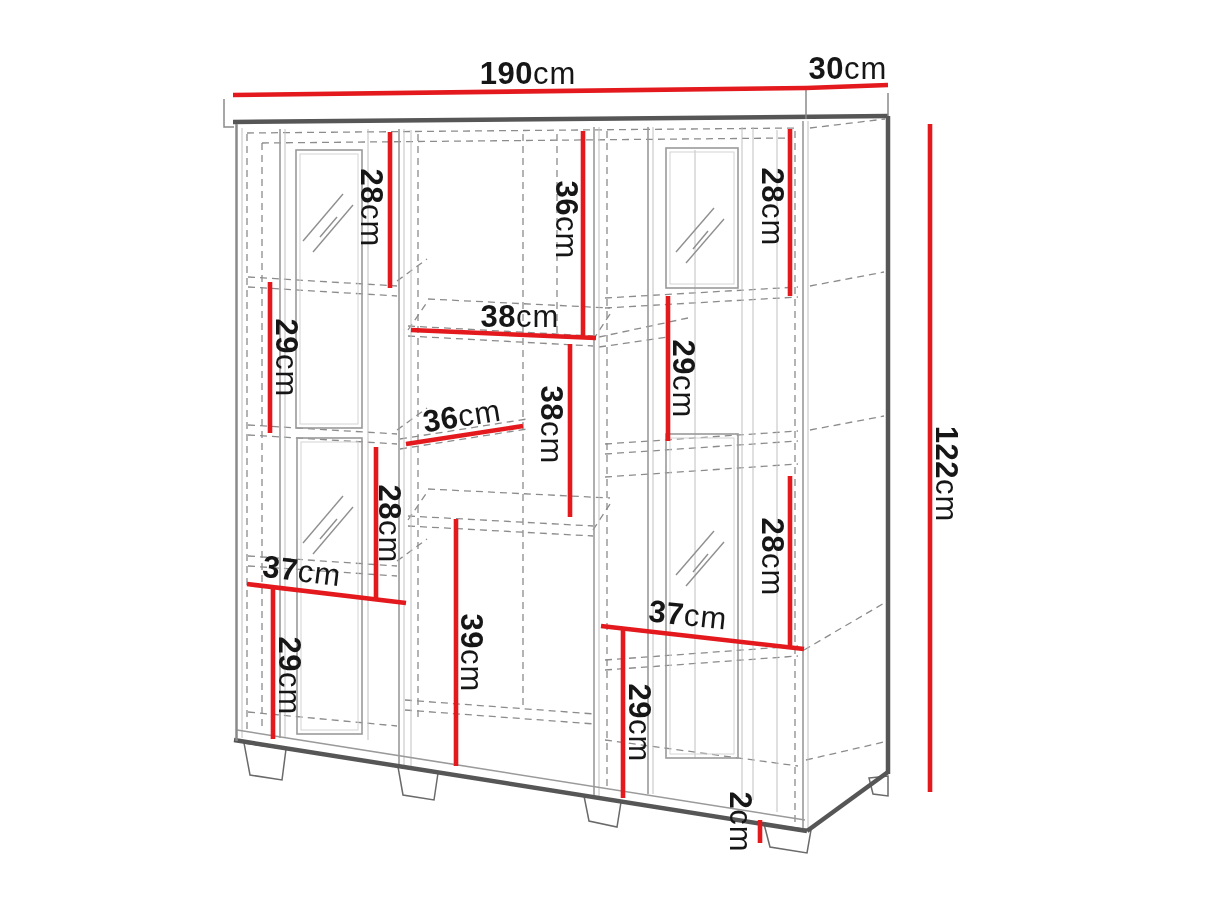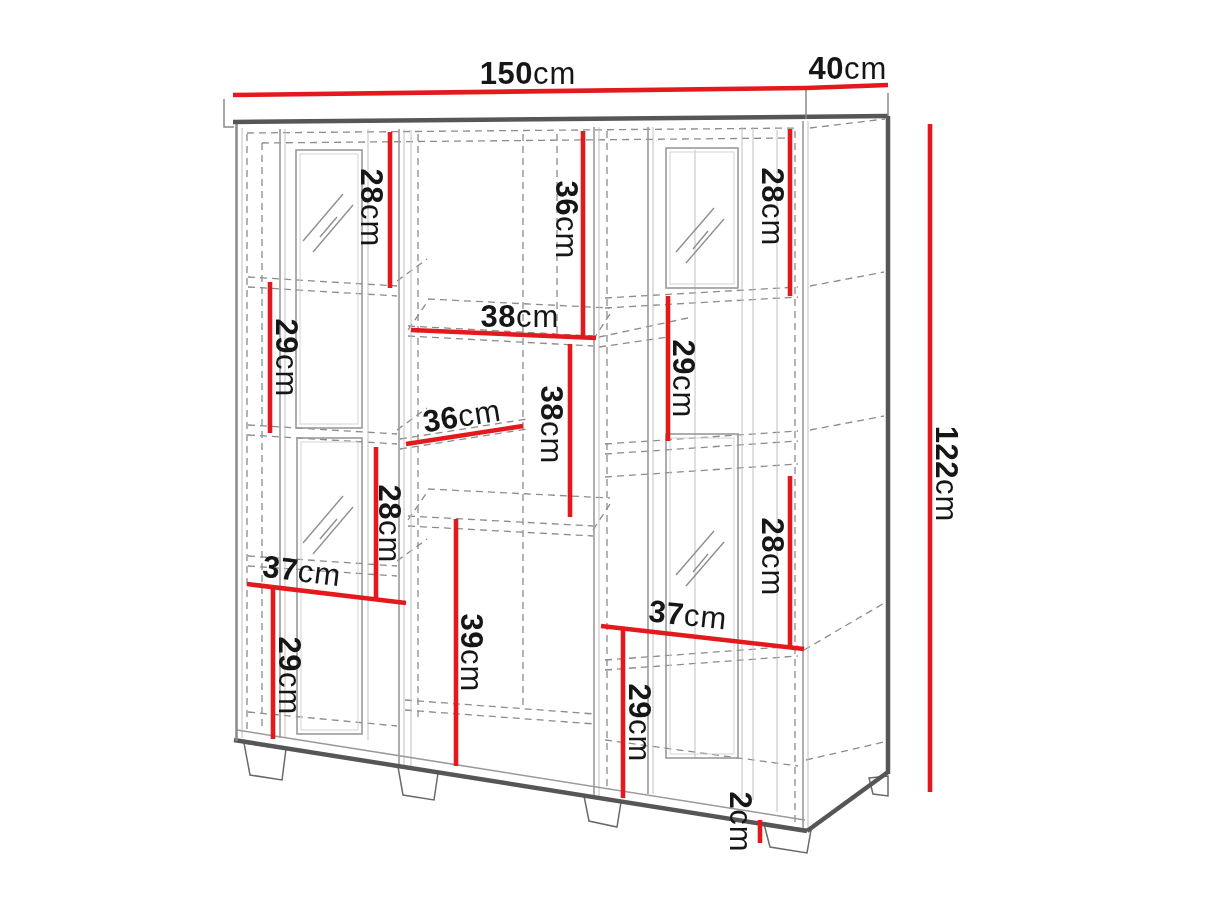--- a/index.html
+++ b/index.html
@@ -176,22 +176,22 @@
     <line x1="456" y1="519" x2="456" y2="766"></line>
     <line x1="790" y1="129" x2="790" y2="296"></line>
     <line x1="668" y1="296" x2="668" y2="441"></line>
     <line x1="790" y1="476" x2="790" y2="649"></line>
     <line x1="601" y1="626" x2="804" y2="649"></line>
     <line x1="623" y1="629" x2="623" y2="798"></line>
     <line x1="760" y1="820" x2="760" y2="843"></line>
   </g>
 </svg>
 
-  <div class="dim" style="left:528px;top:73px"><span class="num">150</span><span class="unit">cm</span></div>
-  <div class="dim" style="left:848px;top:68px"><span class="num">40</span><span class="unit">cm</span></div>
+  <div class="dim" style="left:528px;top:73px"><span class="num">190</span><span class="unit">cm</span></div>
+  <div class="dim" style="left:848px;top:68px"><span class="num">30</span><span class="unit">cm</span></div>
   <div class="dim v" style="left:946px;top:474px"><span class="num">122</span><span class="unit">cm</span></div>
   <div class="dim v" style="left:371px;top:208px"><span class="num">28</span><span class="unit">cm</span></div>
   <div class="dim v" style="left:286px;top:358px"><span class="num">29</span><span class="unit">cm</span></div>
   <div class="dim v" style="left:566px;top:220px"><span class="num">36</span><span class="unit">cm</span></div>
   <div class="dim" style="left:520px;top:316px"><span class="num">38</span><span class="unit">cm</span></div>
   <div class="dim v" style="left:551px;top:425px"><span class="num">38</span><span class="unit">cm</span></div>
   <div class="dim r-n9" style="left:462px;top:416px"><span class="num">36</span><span class="unit">cm</span></div>
   <div class="dim v" style="left:389px;top:524px"><span class="num">28</span><span class="unit">cm</span></div>
   <div class="dim r-p7" style="left:302px;top:571px"><span class="num">37</span><span class="unit">cm</span></div>
   <div class="dim v" style="left:289px;top:676px"><span class="num">29</span><span class="unit">cm</span></div>

